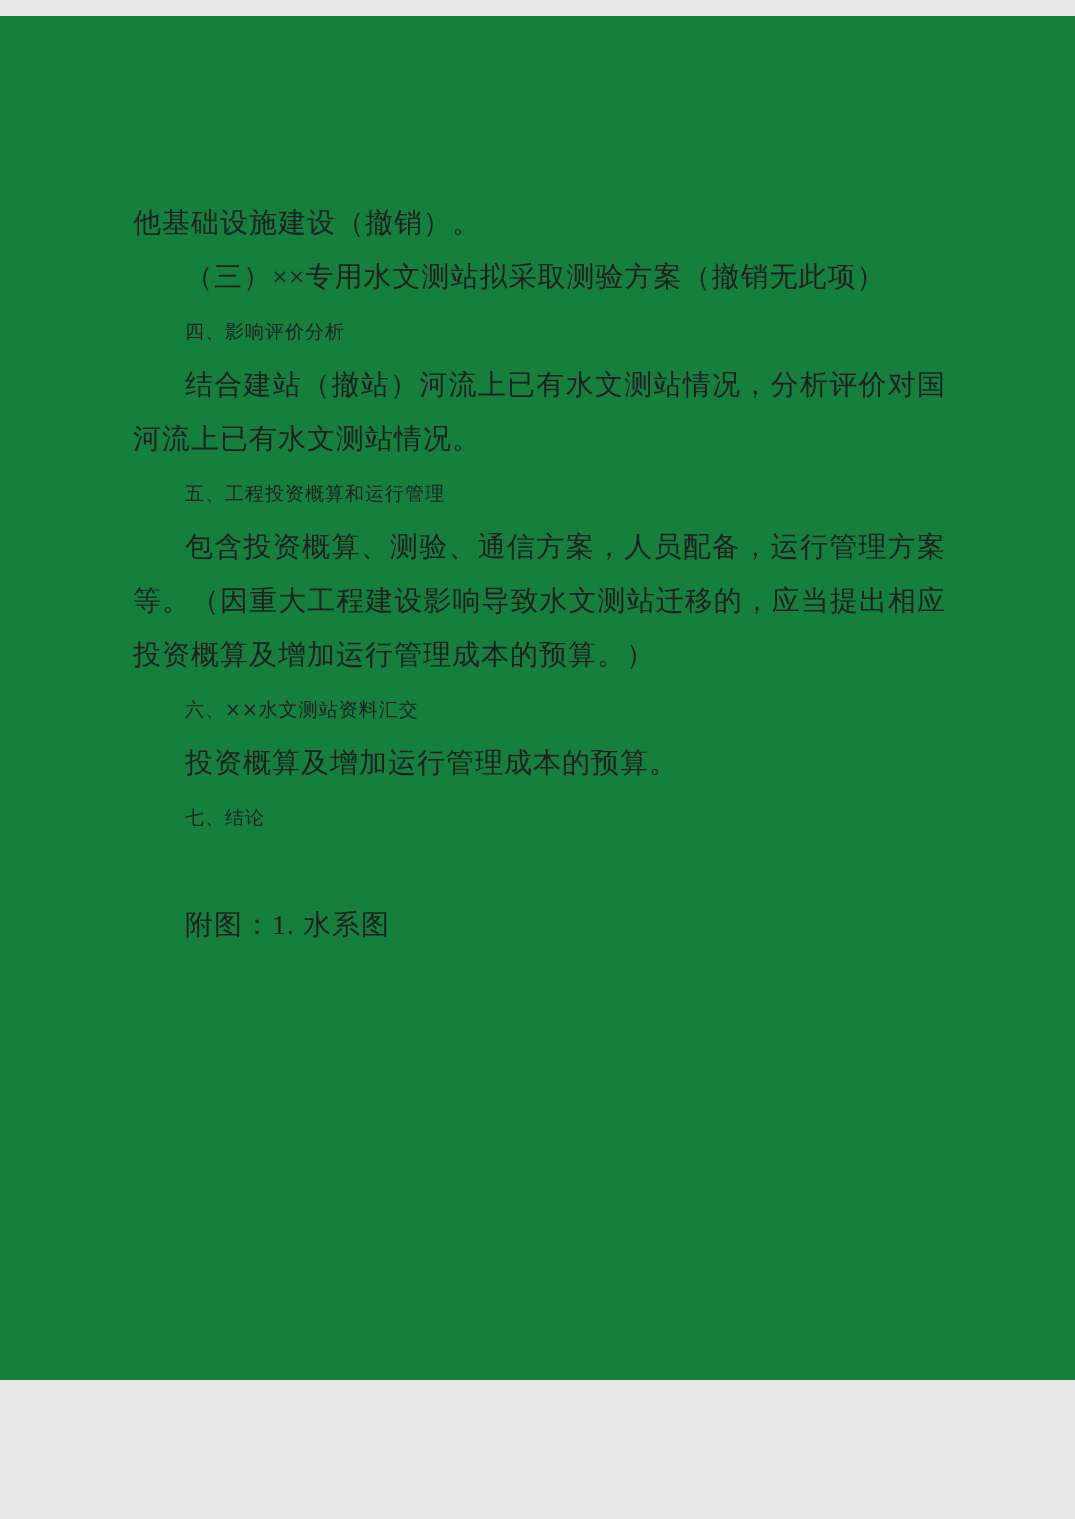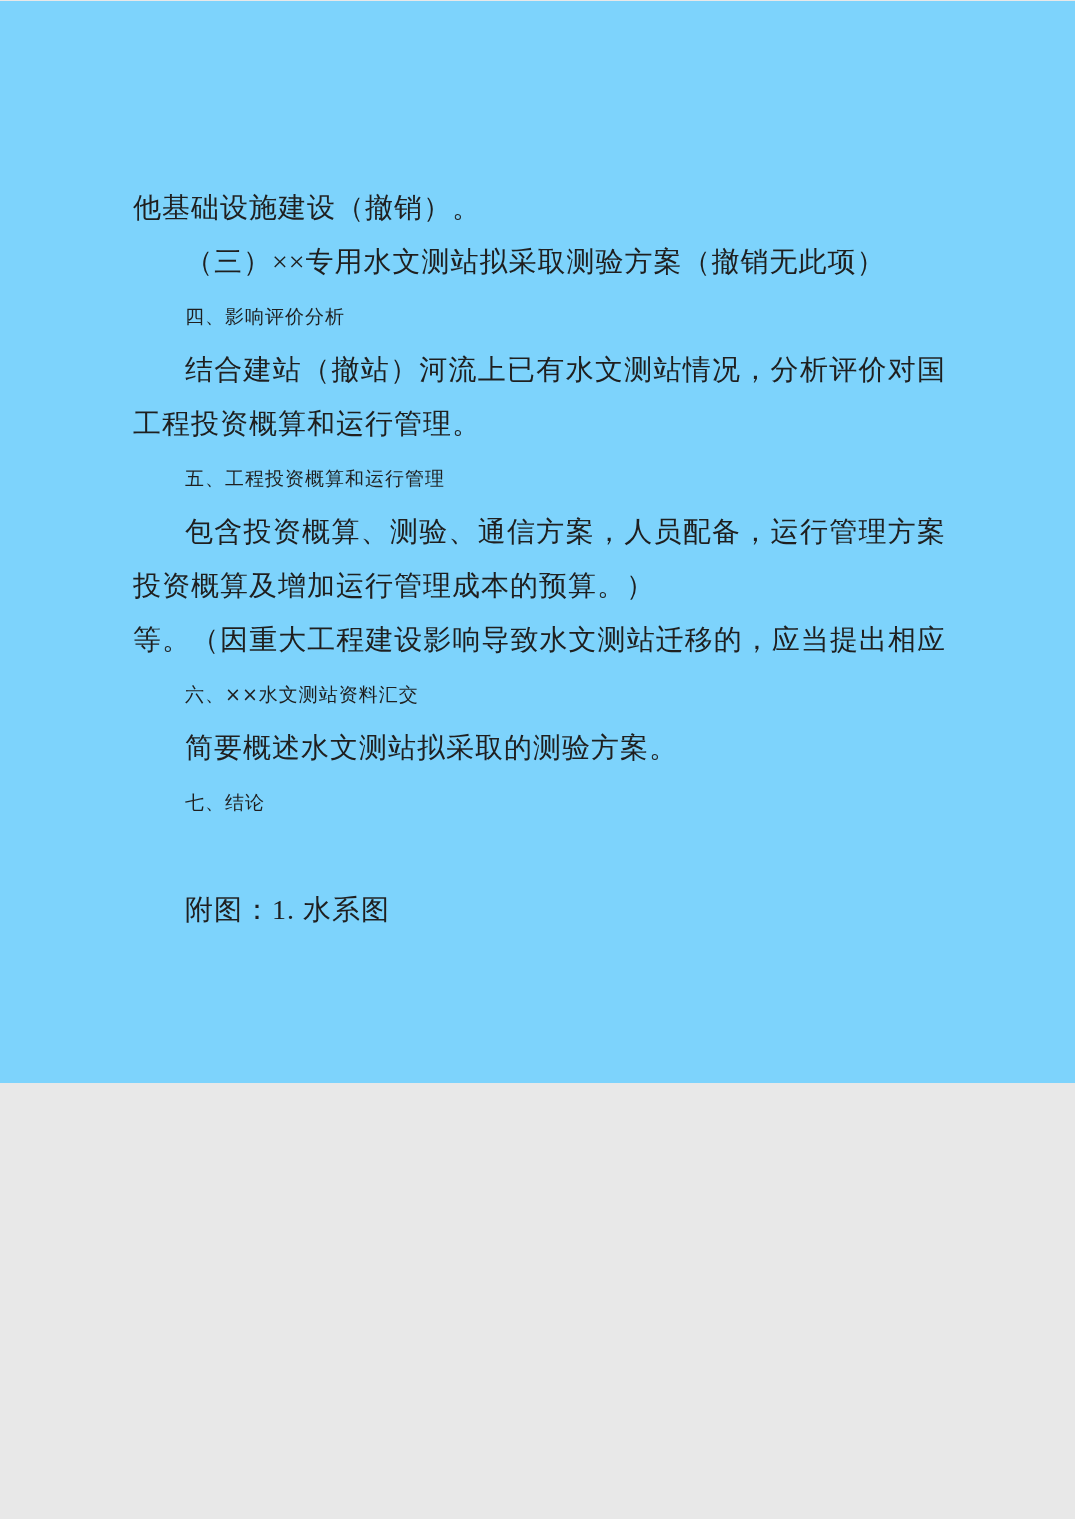--- a/index.html
+++ b/index.html
@@ -3,23 +3,23 @@
 <meta charset="utf-8">
 <style>
   html, body {
     margin: 0;
     padding: 0;
     background: #e8e8e8;
   }
   .page {
     position: relative;
     width: 1075px;
-    height: 1082px;
-    margin: 1px auto;
-    background: #7dd3fc;
+    height: 1364px;
+    margin: 16px auto;
+    background: #15803d;
     overflow: hidden;
     color: #1f1f1f;
   }
   .textblock {
     position: absolute;
     top: 180px;
     left: 133px;
     right: 130px; 
   }
   .line {
@@ -59,27 +59,27 @@
 </head>
 <body>
 
 <div class="page">
   <div class="textblock">
 
     <div class="line">他基础设施建设（撤销）。</div>
     <div class="line indent">（三）××专用水文测站拟采取测验方案（撤销无此项）</div>
     <div class="line indent heading">四、影响评价分析</div>
     <div class="line indent justify">结合建站（撤站）河流上已有水文测站情况，分析评价对国</div>
-    <div class="line">工程投资概算和运行管理。</div>
+    <div class="line">河流上已有水文测站情况。</div>
     <div class="line indent heading">五、工程投资概算和运行管理</div>
     <div class="line indent justify">包含投资概算、测验、通信方案，人员配备，运行管理方案</div>
+    <div class="line justify">等。（因重大工程建设影响导致水文测站迁移的，应当提出相应</div>
     <div class="line">投资概算及增加运行管理成本的预算。）</div>
-    <div class="line justify">等。（因重大工程建设影响导致水文测站迁移的，应当提出相应</div>
     <div class="line indent heading">六、××水文测站资料汇交</div>
-    <div class="line indent">简要概述水文测站拟采取的测验方案。</div>
+    <div class="line indent">投资概算及增加运行管理成本的预算。</div>
     <div class="line indent heading">七、结论</div>
     <div class="line blank"></div>
     <div class="line indent">附图：1. 水系图</div>
 
   </div>
 
   <div class="page-footer">— 153 —</div>
 </div>
 
 </body></html>

